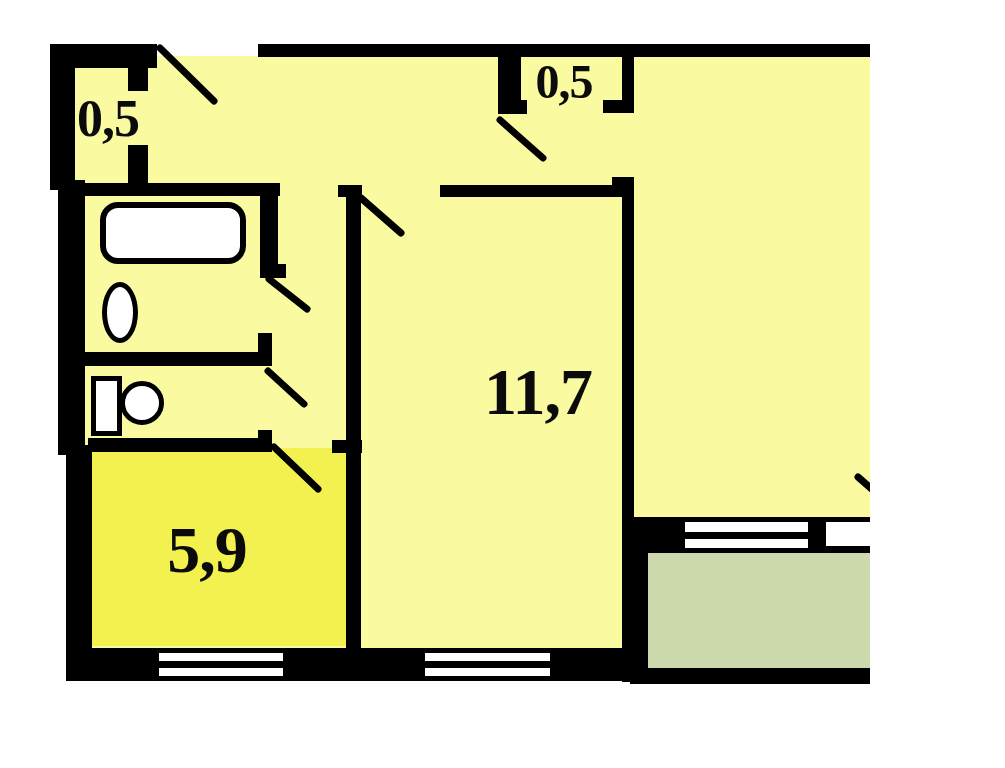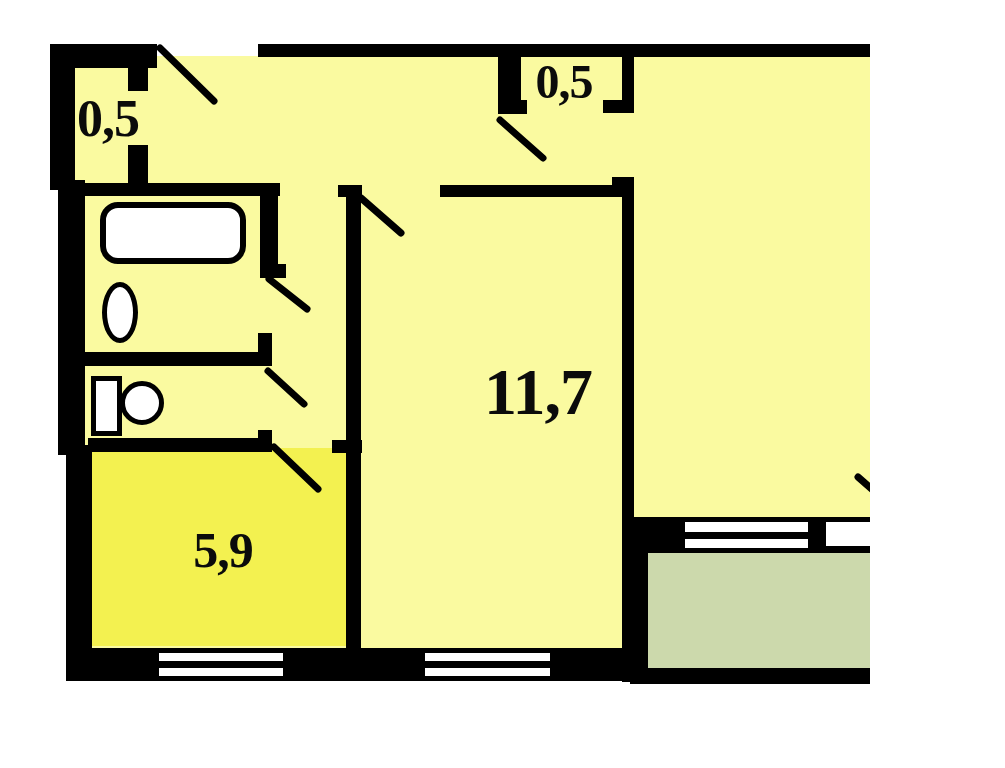--- a/index.html
+++ b/index.html
@@ -104,15 +104,15 @@
       <line x1="269" y1="279" x2="307" y2="309"></line>
       <line x1="268" y1="371" x2="304" y2="404"></line>
       <line x1="274" y1="447" x2="318" y2="489"></line>
       <line x1="858" y1="477" x2="906" y2="519"></line>
     </g>
   </svg>
 
   <div class="room-label" style="left:108px;top:119px;font-size:52px;">0,5</div>
   <div class="room-label" style="left:564px;top:82px;font-size:48px;">0,5</div>
   <div class="room-label" style="left:494px;top:392px;font-size:66px;margin-left:44px;">11,7</div>
-  <div class="room-label" style="left:223px;top:550px;font-size:50px;">5,9</div>
+  <div class="room-label" style="left:207px;top:550px;font-size:66px;">5,9</div>
 
 </div>
 
 </body></html>

